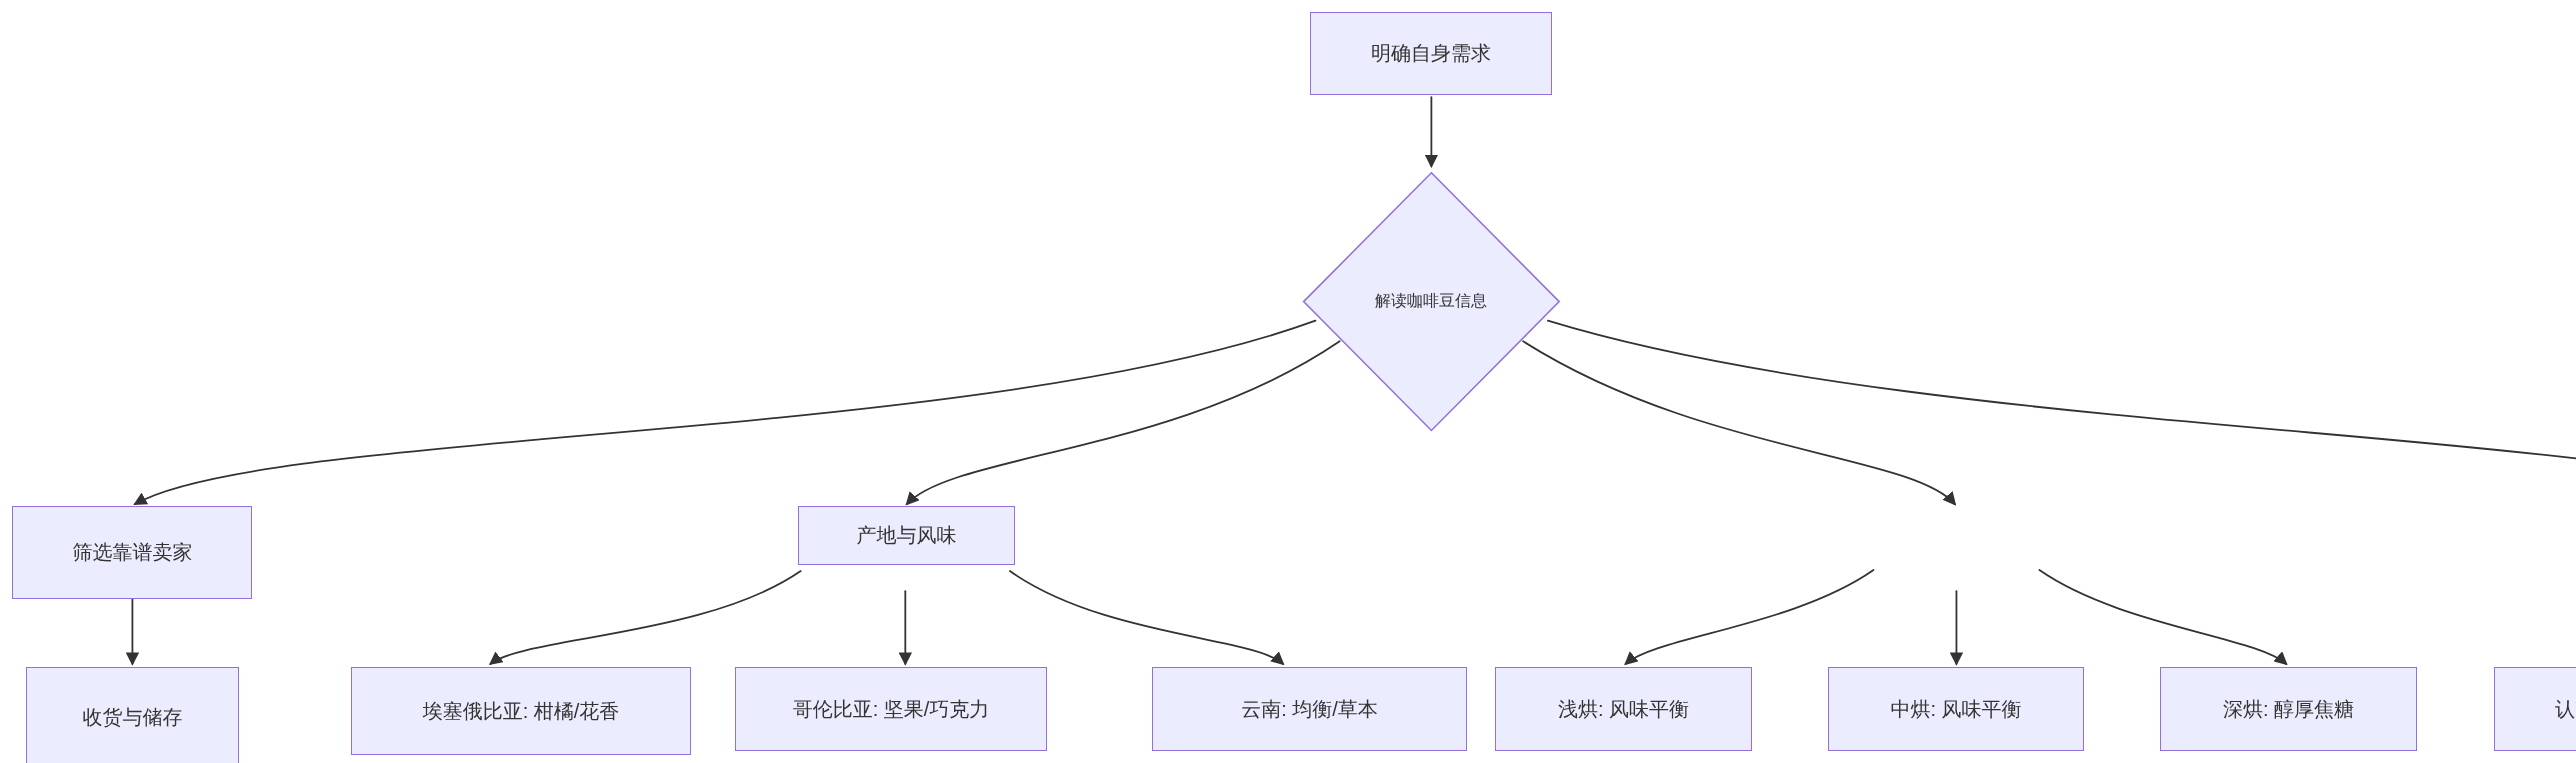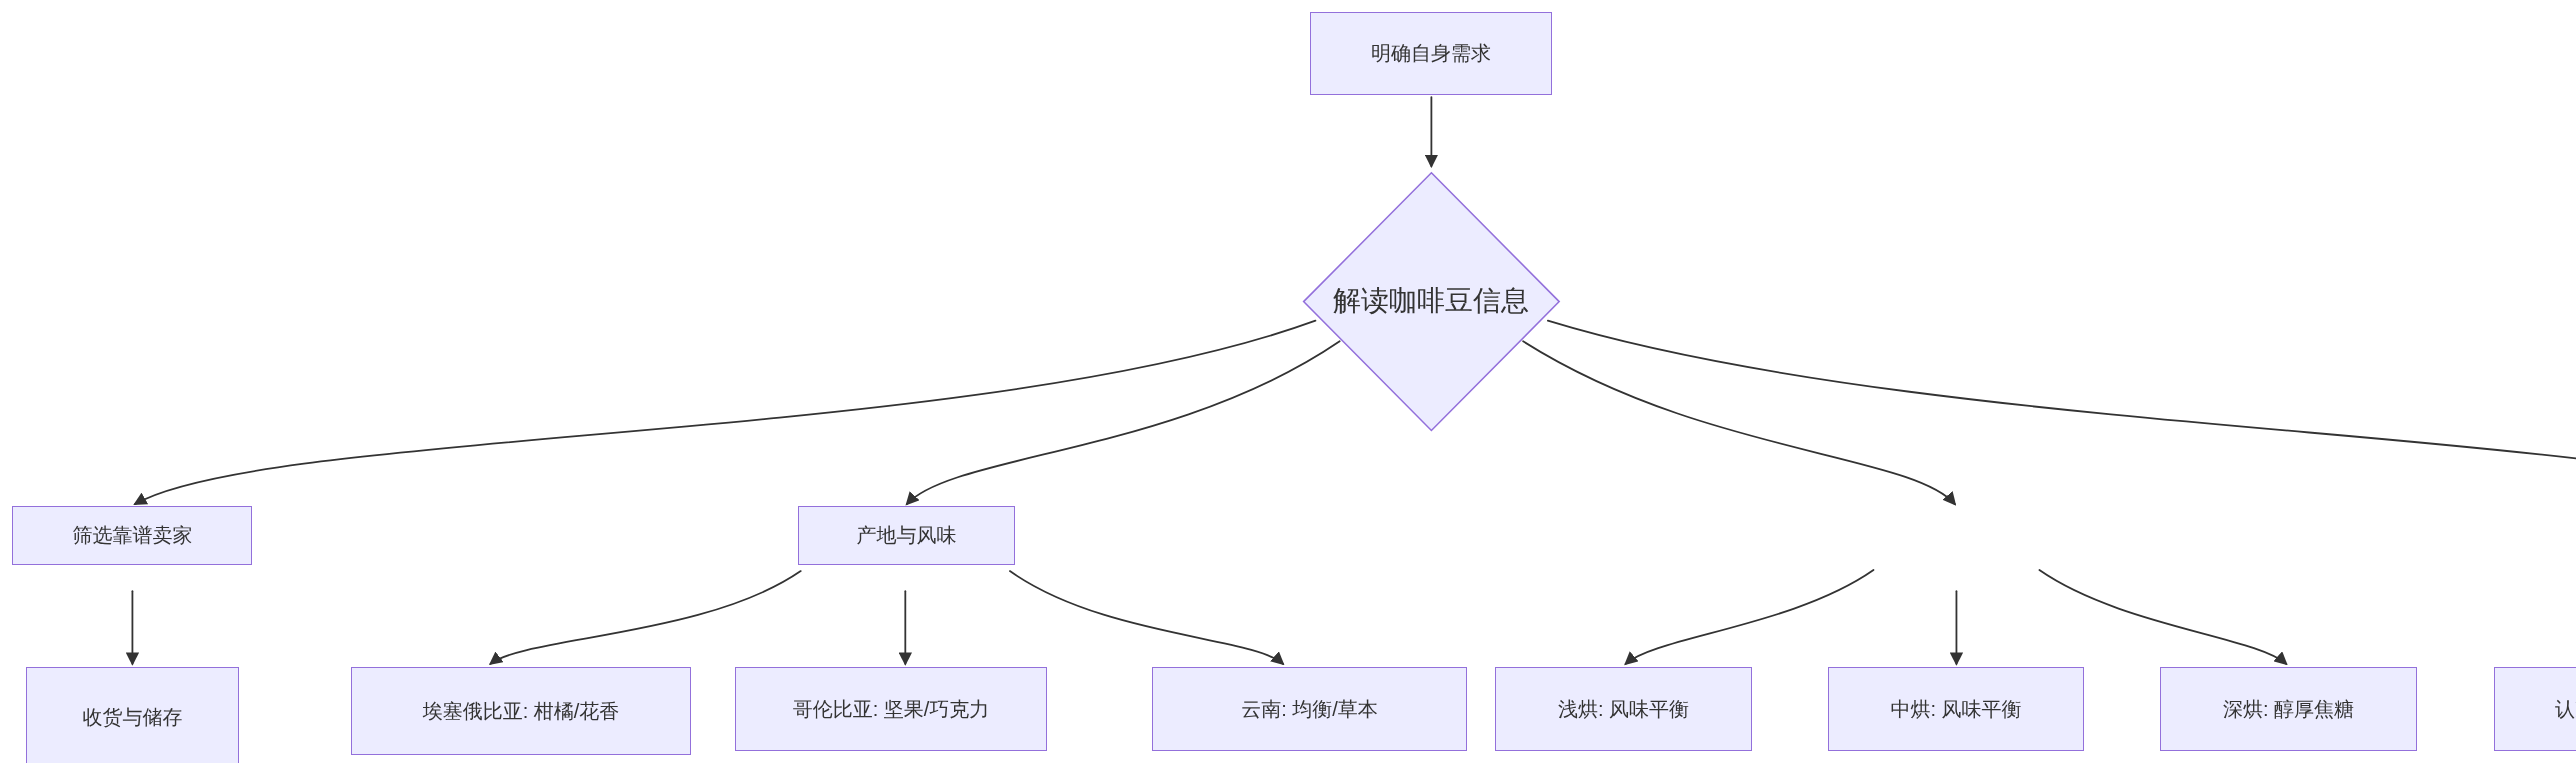--- a/index.html
+++ b/index.html
@@ -44,31 +44,31 @@
     color: #333333;
     text-align: center;
     white-space: nowrap;
     z-index: 2;
   }
   .diamond-label {
     position: absolute;
     display: flex;
     align-items: center;
     justify-content: center;
-    font-size: 28px;
+    font-size: 16px;
     color: #333333;
     white-space: nowrap;
     z-index: 2;
     background: transparent;
     border: none;
   }
   
   #n-a  { left: 1310px; top: 12.4px;   width: 242px; height: 83px; }
   #n-b  { left: 1328px; top: 278px;  width: 206px; height: 46px;  }
-  #n-c  { left: 12.4px;   top: 506px;  width: 240px; height: 59px; }
+  #n-c  { left: 12.4px;   top: 506px;  width: 240px; height: 93px; }
   #n-d  { left: 798px; top: 506px;  width: 217px; height: 59px; }
   #n-e  { left: 1872px; top: 506px;  width: 167px; height: 83px; }
   #n-c2 { left: 26px;   top: 667px; width: 213px; height: 100px; }
   #n-d1 { left: 319px;  top: 667px; width: 340px; height: 88px; margin-left: 32px; }
   #n-d2 { left: 735px; top: 667px; width: 312px; height: 84px; }
   #n-d3 { left: 1152px; top: 667px; width: 315px; height: 84px; }
   #n-e1 { left: 1495px; top: 667px; width: 257px; height: 84px; }
   #n-e2 { left: 1828px; top: 667px; width: 256px; height: 84px; }
   #n-e3 { left: 2160px; top: 667px; width: 257px; height: 84px; }
   #n-f1 { left: 2494px; top: 667px; width: 242px; height: 84px; }

